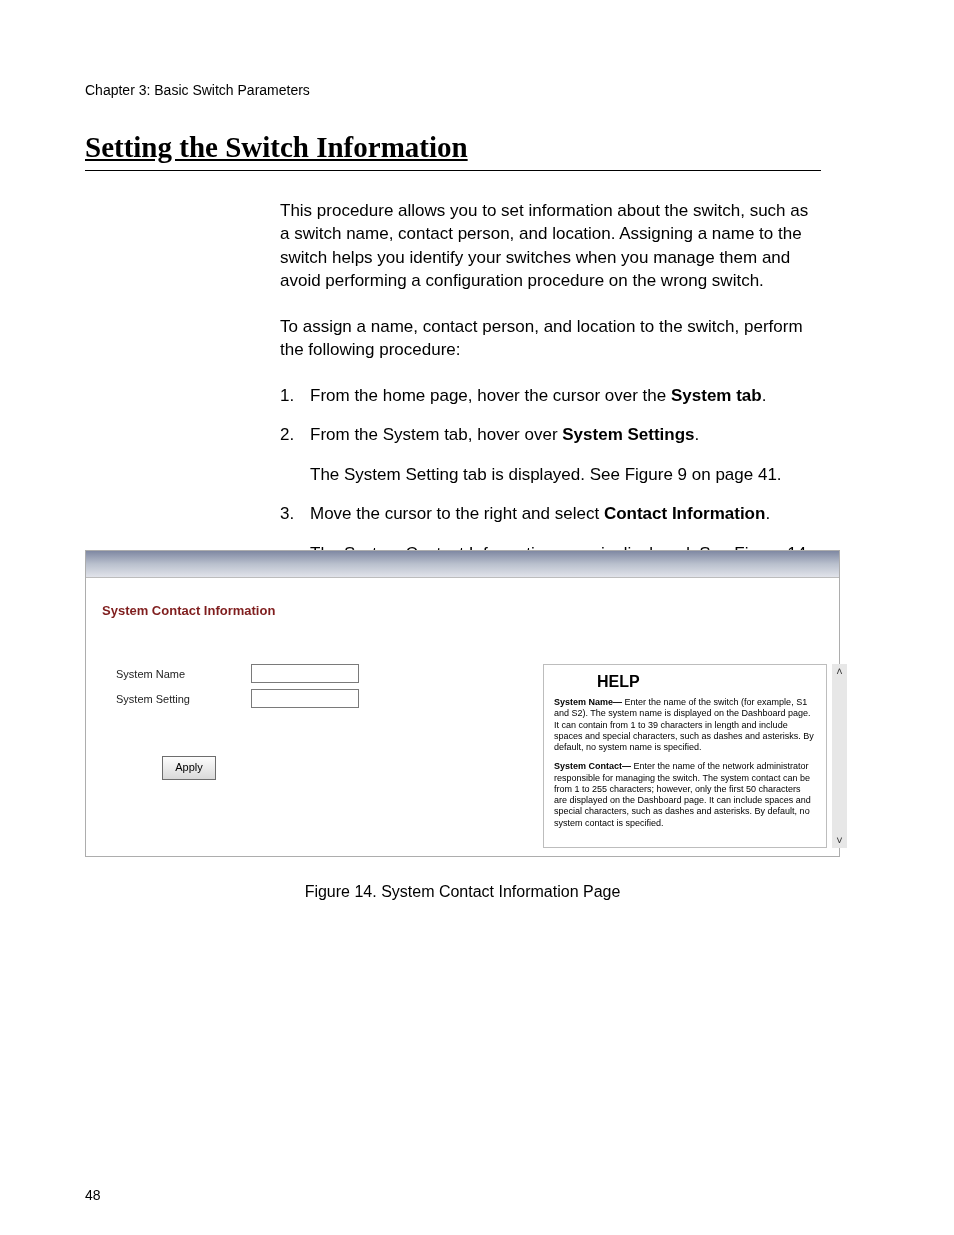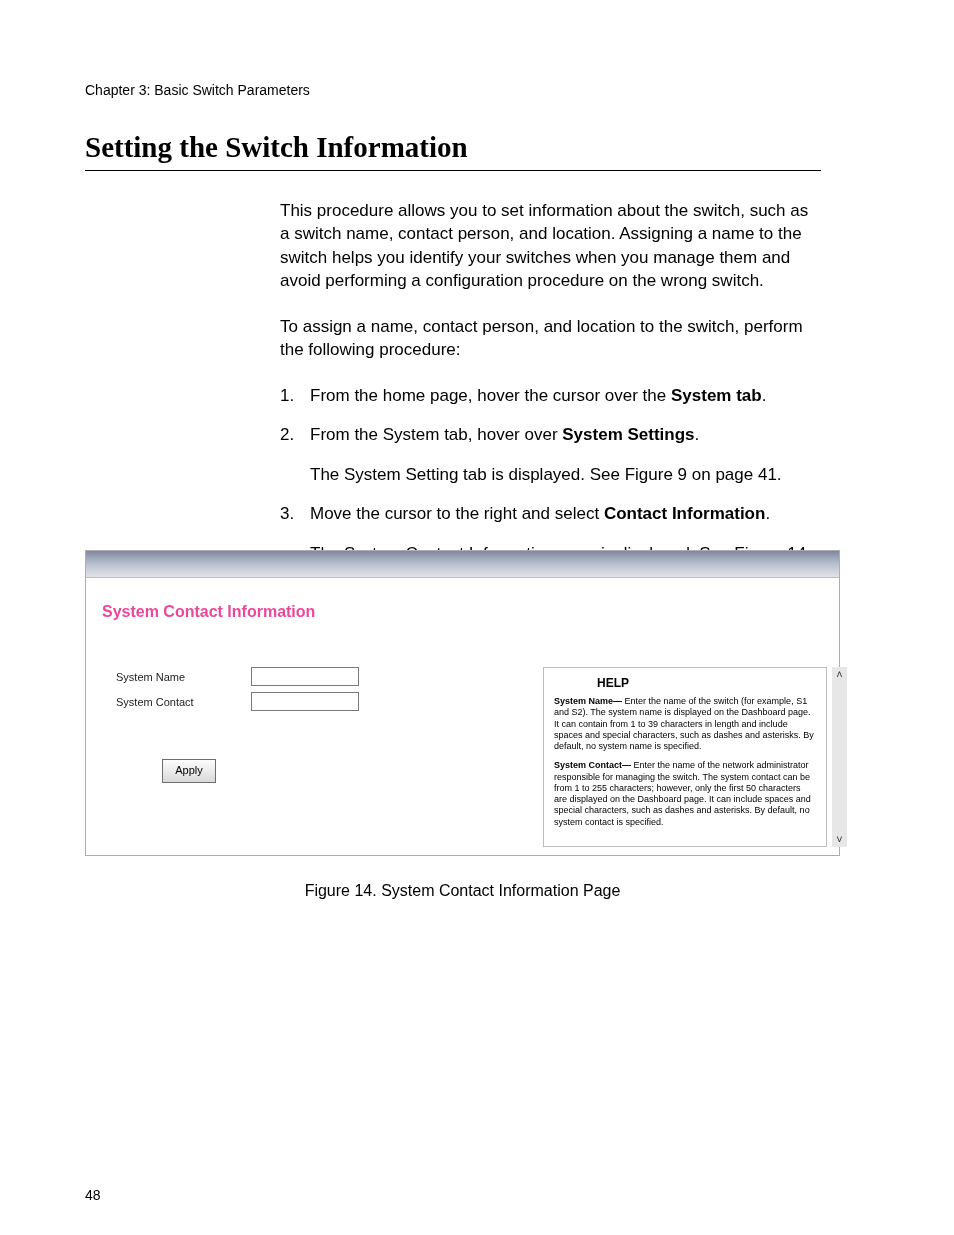--- a/index.html
+++ b/index.html
@@ -1,38 +1,38 @@
 <!DOCTYPE html>
 <html><head>
 <meta charset="utf-8">
 <style>
   html,body{margin:0;padding:0;background:#fff;}
   .page{width:915px;height:1235px;position:relative;font-family:Arial,Helvetica,sans-serif;color:#000;margin-top:24px;}
   .chapter{position:absolute;top:58px;left:85px;font-size:14px;}
   .pagenum{position:absolute;bottom:56px;left:85px;font-size:14px;}
-  .h1{position:absolute;top:107px;left:85px;right:94px;border-bottom:1px solid #000;font-family:"Times New Roman",Times,serif;font-size:29px;font-weight:bold;padding-bottom:6px;}
+  .h1{position:absolute;top:107px;left:85px;right:94px;border-bottom:1px solid #000;font-family:"Times New Roman",Times,serif;font-size:29px;font-weight:bold;padding-bottom:6px;text-decoration:underline;}
   .body{position:absolute;top:175px;left:280px;right:94px;font-size:17px;line-height:1.38;}
   .body p{margin:0 0 22px 0;}
   .ol{list-style:none;padding:0;margin:0 0 18px 0;}
   .li{position:relative;padding-left:30px;margin-bottom:16px;}
   .li .num{position:absolute;left:0;top:0;}
   .li .sub{margin-top:16px;}
   .figure-wrap{position:absolute;left:85px;top:526px;width:755px;}
   .figure-border{border:1px solid #adadad;background:#fff;}
   .fig-titlebar{background:linear-gradient(#7f88a2,#b9c0cd,#e1e3ea);height:26px;border-bottom:1px solid #bcbcbc;}
-  .fig-title{font-size:16px;font-weight:bold;color:#ec4899;padding:25px 0 10px 16px;}
+  .fig-title{font-size:13px;font-weight:bold;color:#7f1d1d;padding:25px 0 10px 16px;}
   .fig-body{padding:36px 8px 8px 8px;display:flex;align-items:flex-start;}
   .form-area{flex:1;padding-left:22px;}
   .row{display:flex;align-items:center;margin-bottom:6px;}
   .row .lbl{width:135px;font-size:11px;font-weight:normal;color:#222;}
   .row .inp{width:106px;height:17px;border:1px solid #7a7a7a;background:#fff;}
   .apply-wrap{margin-top:48px;margin-left:46px;}
   .apply{width:52px;height:22px;border:1px solid #6d6d6d;background:linear-gradient(#fdfdfd,#d9d9d9);font-size:11px;text-align:center;line-height:20px;cursor:pointer;}
   .help-area{width:262px;border:1px solid #bdbdbd;background:#fff;position:relative;padding:8px 10px 10px 10px;margin-right:4px;}
-  .help-area .help-h{font-size:12px;font-weight:bold;margin-bottom:6px;padding-left:43px;}
+  .help-area .help-h{font-size:16px;font-weight:bold;margin-bottom:6px;padding-left:43px;}
   .help-area p{font-size:9px;line-height:1.25;margin:0 0 8px 0;}
   .help-area .t{font-weight:bold;}
   .scroll{position:absolute;right:-16px;top:0;bottom:0;width:15px;background:#e7e7e7;}
   .scroll .arrow{position:absolute;left:0;width:15px;height:15px;font-size:11px;line-height:15px;text-align:center;color:#333;}
   .scroll .up{top:0;}
   .scroll .down{bottom:0;}
   .figure-caption{text-align:center;font-size:16px;margin-top:26px;}
 </style>
 </head>
 <body>
@@ -68,21 +68,21 @@
     <div class="figure-border">
       <div class="fig-titlebar"></div>
       <div class="fig-title">System  Contact  Information</div>
       <div class="fig-body">
         <div class="form-area">
           <div class="row">
             <div class="lbl">System Name</div>
             <div class="inp"></div>
           </div>
           <div class="row">
-            <div class="lbl">System Contact</div>
+            <div class="lbl">System Setting</div>
             <div class="inp"></div>
           </div>
           <div class="apply-wrap">
             <div class="apply">Apply</div>
           </div>
         </div>
         <div style="position:relative;">
           <div class="help-area">
             <div class="help-h">HELP</div>
             <p><span class="t">System Name—</span><span> Enter the name of the switch (for example, S1 and S2). The system name is displayed on the Dashboard page. It can contain from 1 to 39 characters in length and include spaces and special characters, such as dashes and asterisks. By default, no system name is specified.</span></p>

